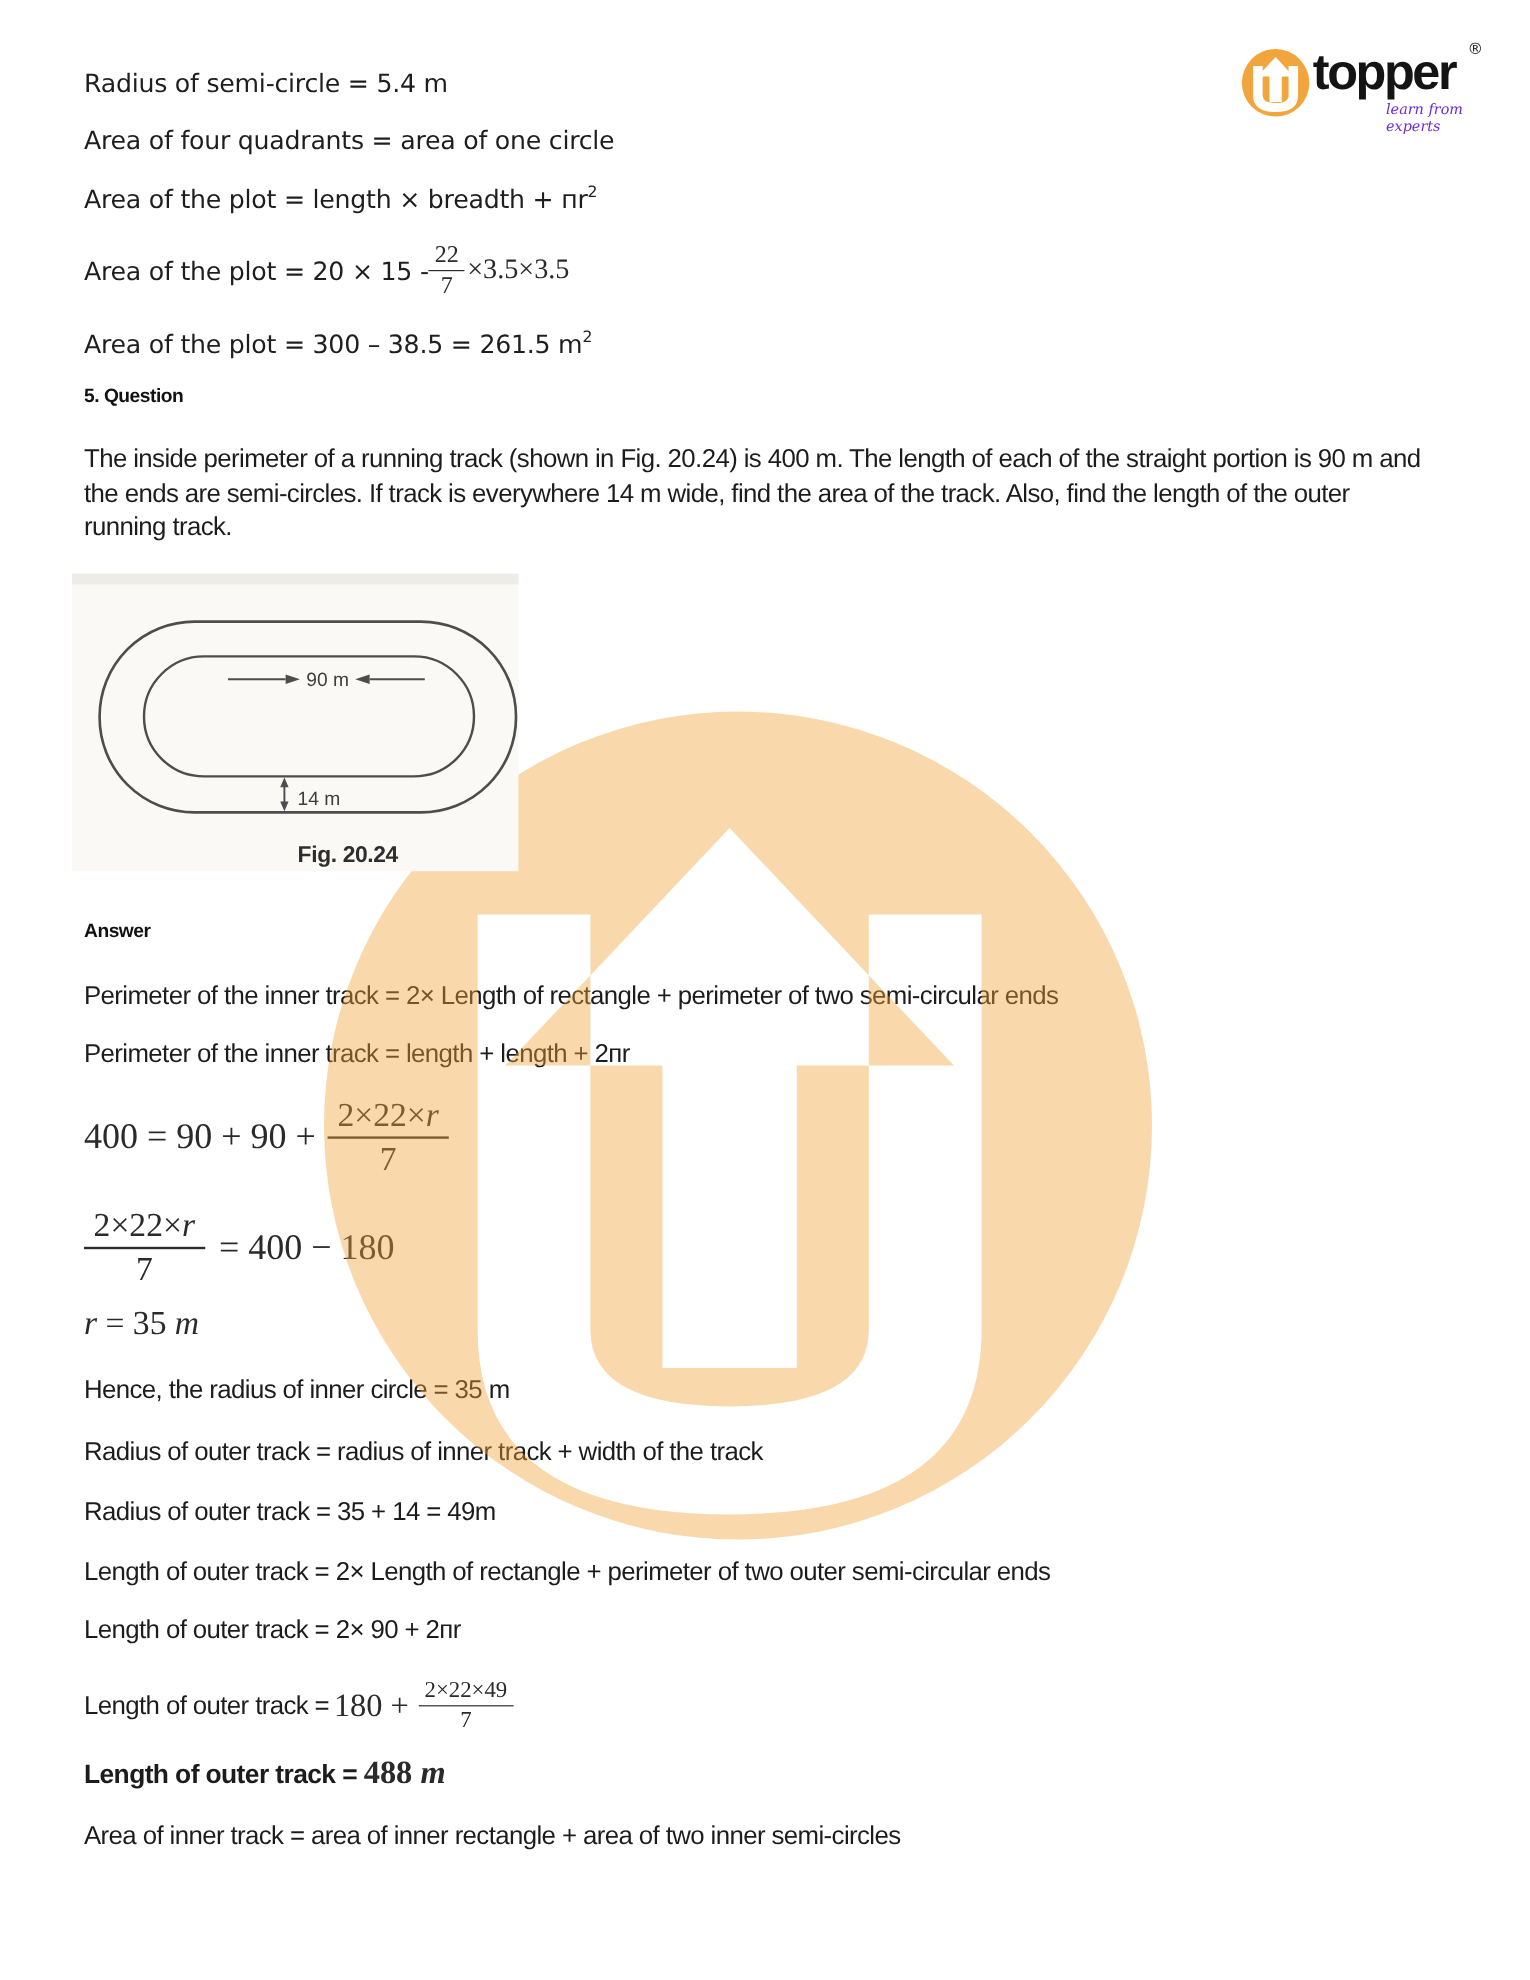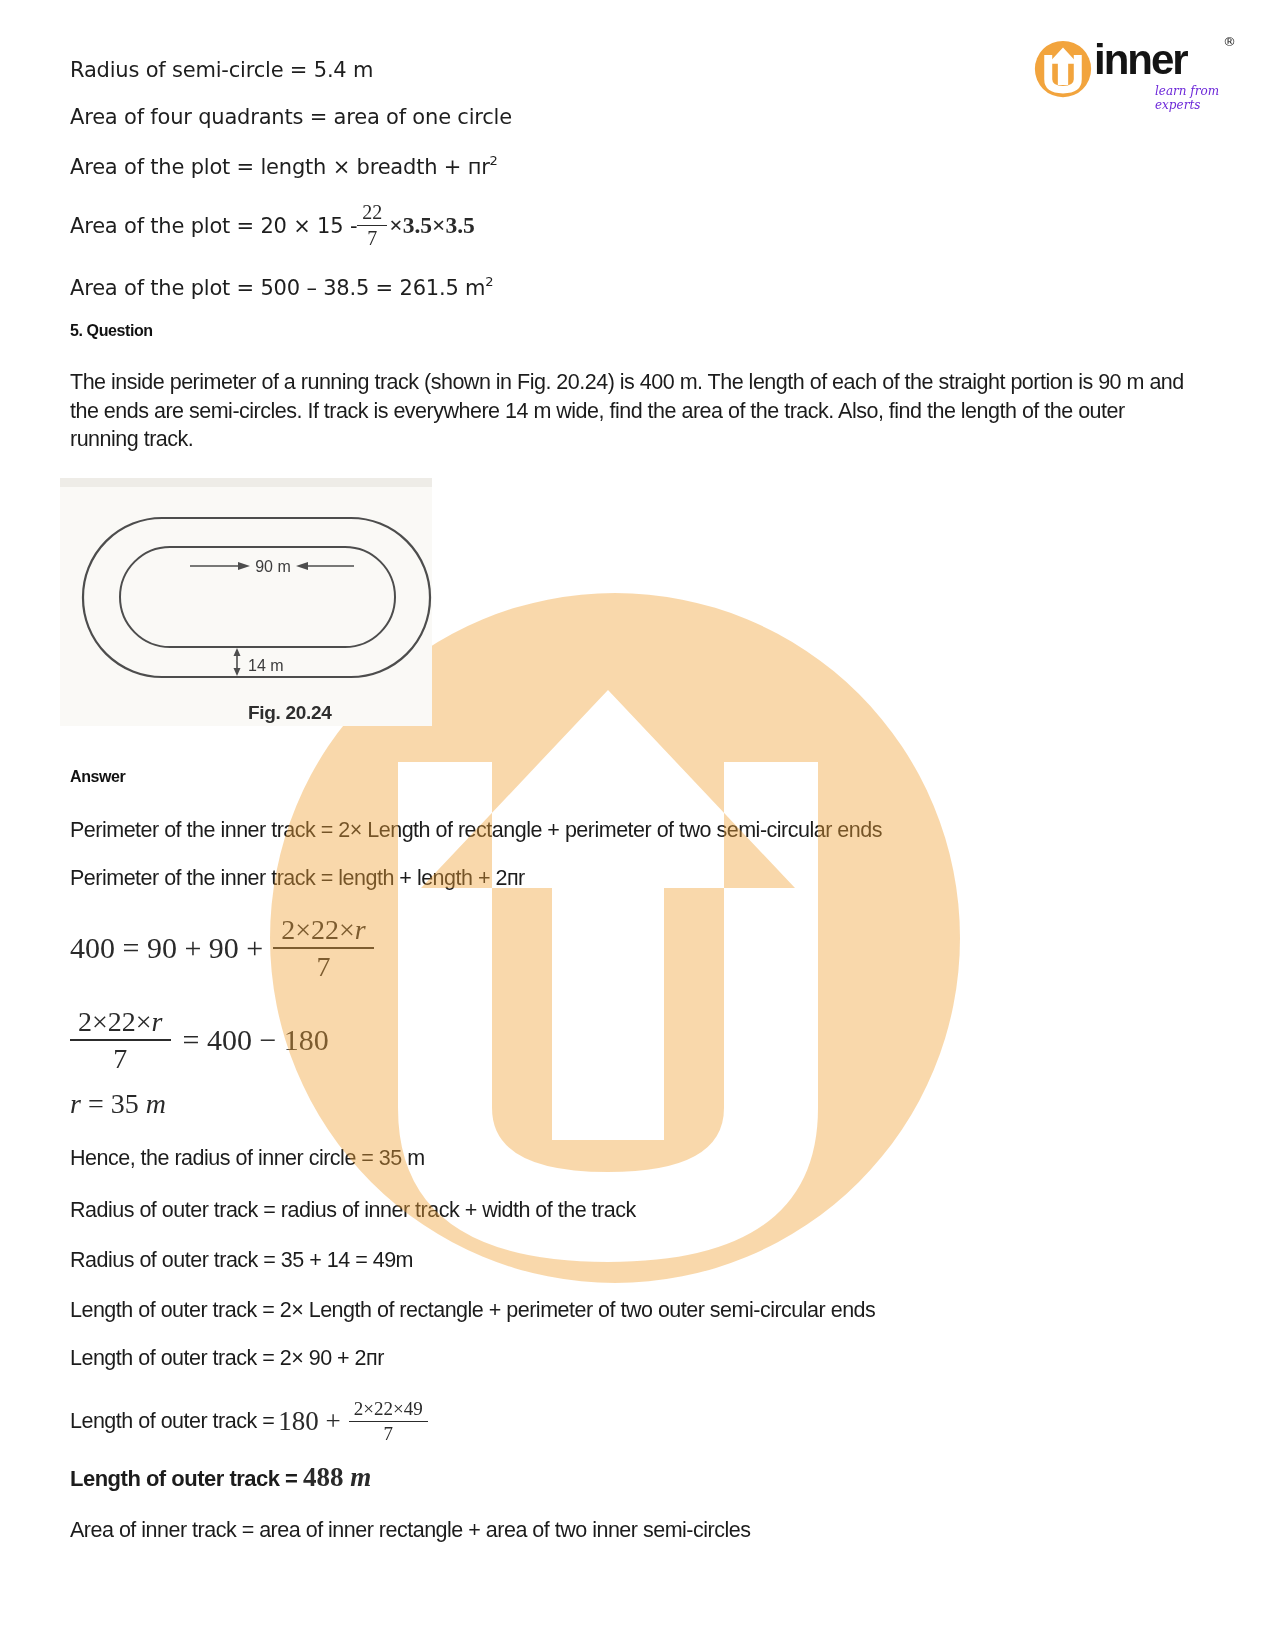--- a/index.html
+++ b/index.html
@@ -46,26 +46,26 @@
     <span>Area of the plot = length × breadth + пr</span><span class="sup">2</span>
   </div>
 
   <div class="abs" style="left:70px;top:202px;">
     <span style="display:inline-flex;align-items:center;">
       <span class="vsans">Area of the plot = 20 × 15 - </span>
       <span class="frac fracsm serif" style="font-size:20px;">
         <span class="fnum">22</span>
         <span class="fden">7</span>
       </span>
-      <span class="serif" style="font-size:23.5px;font-weight:700;margin-left:2px;">×3.5×3.5</span>
+      <span class="serif" style="font-size:23.5px;font-weight:400;margin-left:2px;">×3.5×3.5</span>
     </span>
   </div>
 
   <div class="abs vsans" style="left:70px;top:274px;">
-    <span>Area of the plot = 500 – 38.5 = 261.5 m</span><span class="sup">2</span>
+    <span>Area of the plot = 300 – 38.5 = 261.5 m</span><span class="sup">2</span>
   </div>
 
   <div class="abs hbold" style="left:70px;top:322px;">5. Question</div>
   <div class="abs csans wrap" style="left:70px;top:368px;width:1115px;line-height:28.5px;">The inside perimeter of a running track (shown in Fig. 20.24) is 400 m. The length of each of the straight portion is 90 m and the ends are semi-circles. If track is everywhere 14 m wide, find the area of the track. Also, find the length of the outer running track.</div>
 
   <div class="abs hbold" style="left:70px;top:768px;">Answer</div>
 
   <div class="abs csans" style="left:70px;top:818px;">Perimeter of the inner track = 2× Length of rectangle + perimeter of two semi-circular ends</div>
   <div class="abs csans" style="left:70px;top:866px;">Perimeter of the inner track = length + length + 2пr</div>
 
@@ -144,16 +144,16 @@
   <div id="figcaption" class="abs" style="left:188px;top:224px;">Fig. 20.24</div>
 </div>
 
 <div id="logo" class="abs" style="left:1030px;top:30px;width:215px;height:75px;">
   <svg class="abs" style="left:3px;top:9px;" width="60" height="60" viewBox="0 0 64 64">
     <circle cx="32" cy="32" r="30" fill="#f2a43d"></circle>
     <path fill="#ffffff" d="M32,9 L48,26.5 L37.5,26.5 L37.5,49 L26.5,49 L26.5,26.5 L16,26.5 Z"></path>
     <path fill="#ffffff" d="M12,17 L20.5,17 L20.5,43 Q20.5,50 32,50 Q43.5,50 43.5,43 L43.5,17 L52,17 L52,43 Q52,58 32,58 Q12,58 12,43 Z"></path>
     <path fill="#f2a43d" d="M23,26.5 L26.5,26.5 L26.5,49 L23,49 Z M37.5,26.5 L41,26.5 L41,49 L37.5,49 Z" opacity="0"></path>
   </svg>
-  <div id="brand" class="abs" style="left:64px;top:7px;">inner</div>
+  <div id="brand" class="abs" style="left:64px;top:7px;">topper</div>
   <div id="brandreg" class="abs" style="left:193px;top:4px;">®</div>
   <div id="tagline" class="abs" style="left:125px;top:54px;">learn from experts</div>
 </div>
 
 </body></html>

